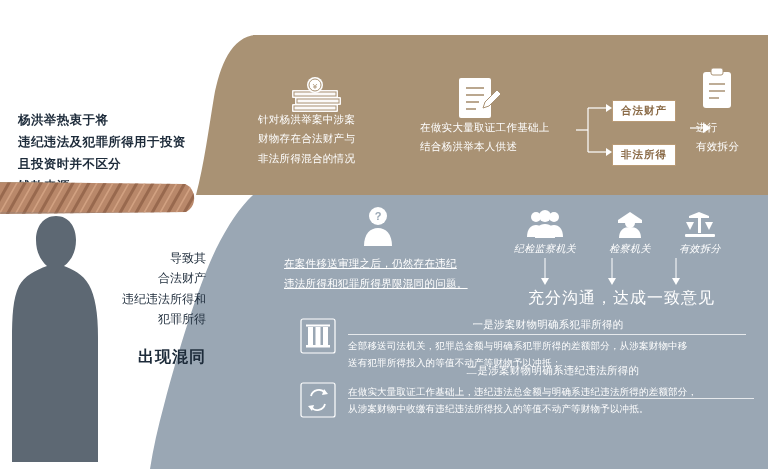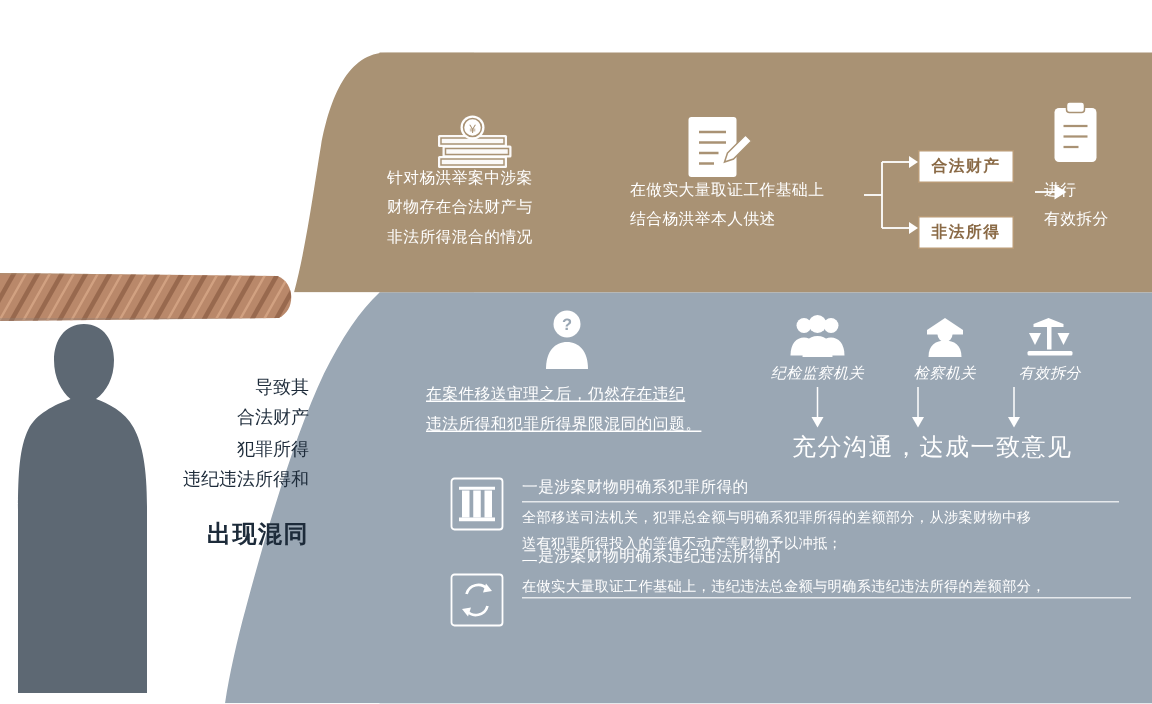--- a/index.html
+++ b/index.html
@@ -79,21 +79,21 @@
   .org { position:absolute; text-align:center; color:#ffffff; font-size:10px; width:90px;font-style:italic;}
   .org .lbl { margin-top:4px; white-space:nowrap; letter-spacing:0.4px; }
 
   .consensus {
     position:absolute; color:#ffffff; font-size:16px; letter-spacing:1px;
     white-space:nowrap;
   }
 
   .para-box { position:absolute; color:#ffffff; }
   .para-box .head {
-    font-size:10.5px; letter-spacing:0.3px; margin-bottom:5px; white-space:nowrap;
+    font-size:10.5px; letter-spacing:0.3px; margin-bottom:5px; white-space:nowrap;text-align:center;
   }
   .para-box .body { font-size:9.5px; line-height:1.8; letter-spacing:0.2px; }
   .para-box .body div { white-space:nowrap; }
 
   .hr-line { position:absolute; height:1px; background:rgba(255,255,255,0.75); }
   .icon-box { position:absolute; }
 </style>
 </head>
 <body>
 
@@ -106,20 +106,26 @@
     </svg>
   </div>
 
   <div class="band-bottom"></div>
   <div class="band-bottom-curve">
     <svg width="170" height="274" viewBox="0 0 170 274">
       <path d="M170,0 L103,0 C90,12 78,30 66,54 C48,92 30,150 14,210 C8,232 3,254 0,274 L170,274 Z" fill="#9aa7b4"></path>
     </svg>
   </div>
 
+  <div class="left-title">
+    <div>杨洪举热衷于将</div>
+    <div>违纪违法及犯罪所得用于投资</div>
+    <div>且投资时并不区分</div>
+    <div>钱款来源</div>
+  </div>
 
   <div class="rope">
     <svg width="200" height="40" viewBox="0 0 200 40">
       <defs>
         <clipPath id="ropeclip">
           <path d="M0,4 L185,6 C196,10 198,28 186,34 L0,36 Z"></path>
         </clipPath>
       </defs>
       <g clip-path="url(#ropeclip)">
         <rect x="0" y="0" width="200" height="40" fill="#b9886a"></rect>
@@ -160,22 +166,22 @@
 
   <div class="silhouette">
     <svg width="92" height="250" viewBox="0 0 92 250">
       <path d="M46,4 C33,4 26,15 26,28 C26,40 31,49 37,54 C26,58 14,64 9,74 C3,86 2,104 2,128 L2,250 L88,250 L88,126 C88,100 85,84 79,73 C73,62 62,57 54,54 C61,49 66,40 66,28 C66,15 59,4 46,4 Z" fill="#5d6873"></path>
     </svg>
   </div>
 
   <div class="left-sub">
     <div>导致其</div>
     <div>合法财产</div>
+    <div>违纪违法所得和</div>
     <div>犯罪所得</div>
-    <div>违纪违法所得和</div>
     <div class="big">出现混同</div>
   </div>
 
   <div class="t-icon" style="left:290px; top:76px;">
     <svg width="56" height="42" viewBox="0 0 56 42">
       <g fill="#ffffff">
         <rect x="2" y="28" width="46" height="8" rx="1" opacity="0.95"></rect>
         <rect x="5" y="21" width="46" height="8" rx="1" opacity="0.95"></rect>
         <rect x="2" y="14" width="46" height="8" rx="1" opacity="0.95"></rect>
       </g>
@@ -345,17 +351,18 @@
         <path d="M24,7 L28,12 L22,13 Z"></path>
         <path d="M12,29 L8,24 L14,23 Z"></path>
       </g>
     </svg>
   </div>
 
   <div class="para-box" style="left:348px; top:364px; width:410px;">
     <div class="head">二是涉案财物明确系违纪违法所得的</div>
     <div class="body">
       <div>在做实大量取证工作基础上，违纪违法总金额与明确系违纪违法所得的差额部分，</div>
+      <div>从涉案财物中收缴有违纪违法所得投入的等值不动产等财物予以冲抵。</div>
     </div>
   </div>
   <div class="hr-line" style="left:348px; top:398px; width:406px;"></div>
 
 </div>
 
 </body></html>

